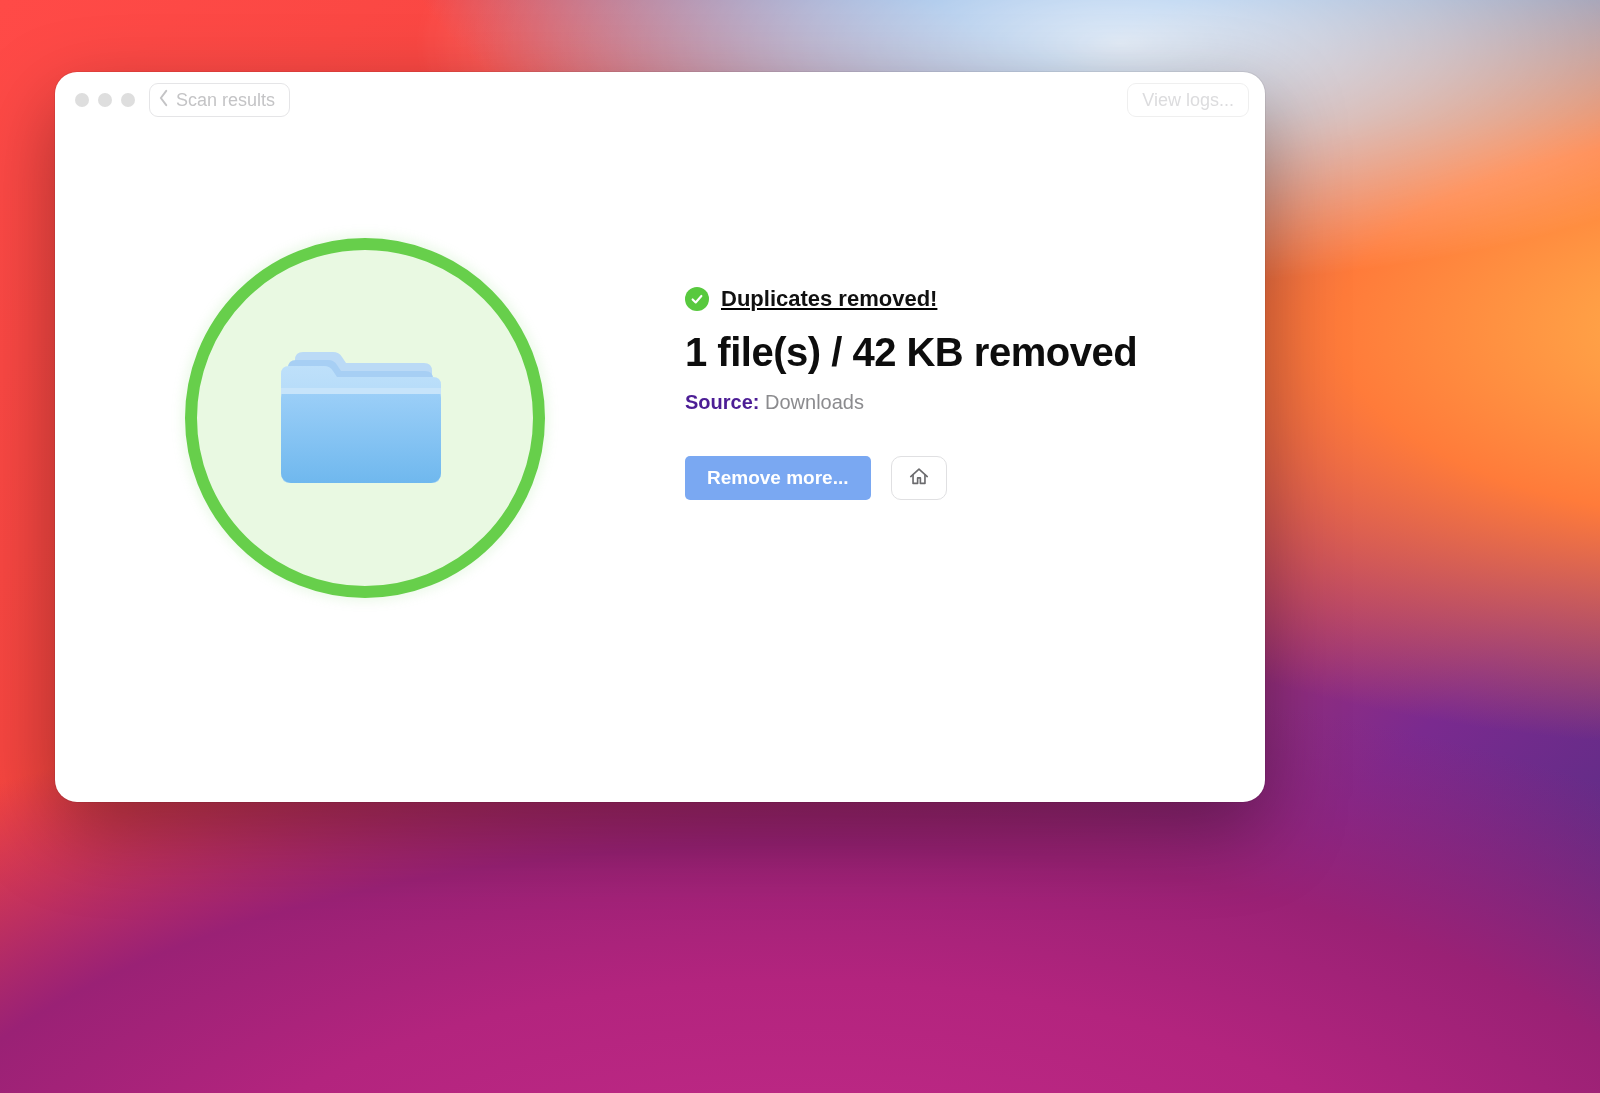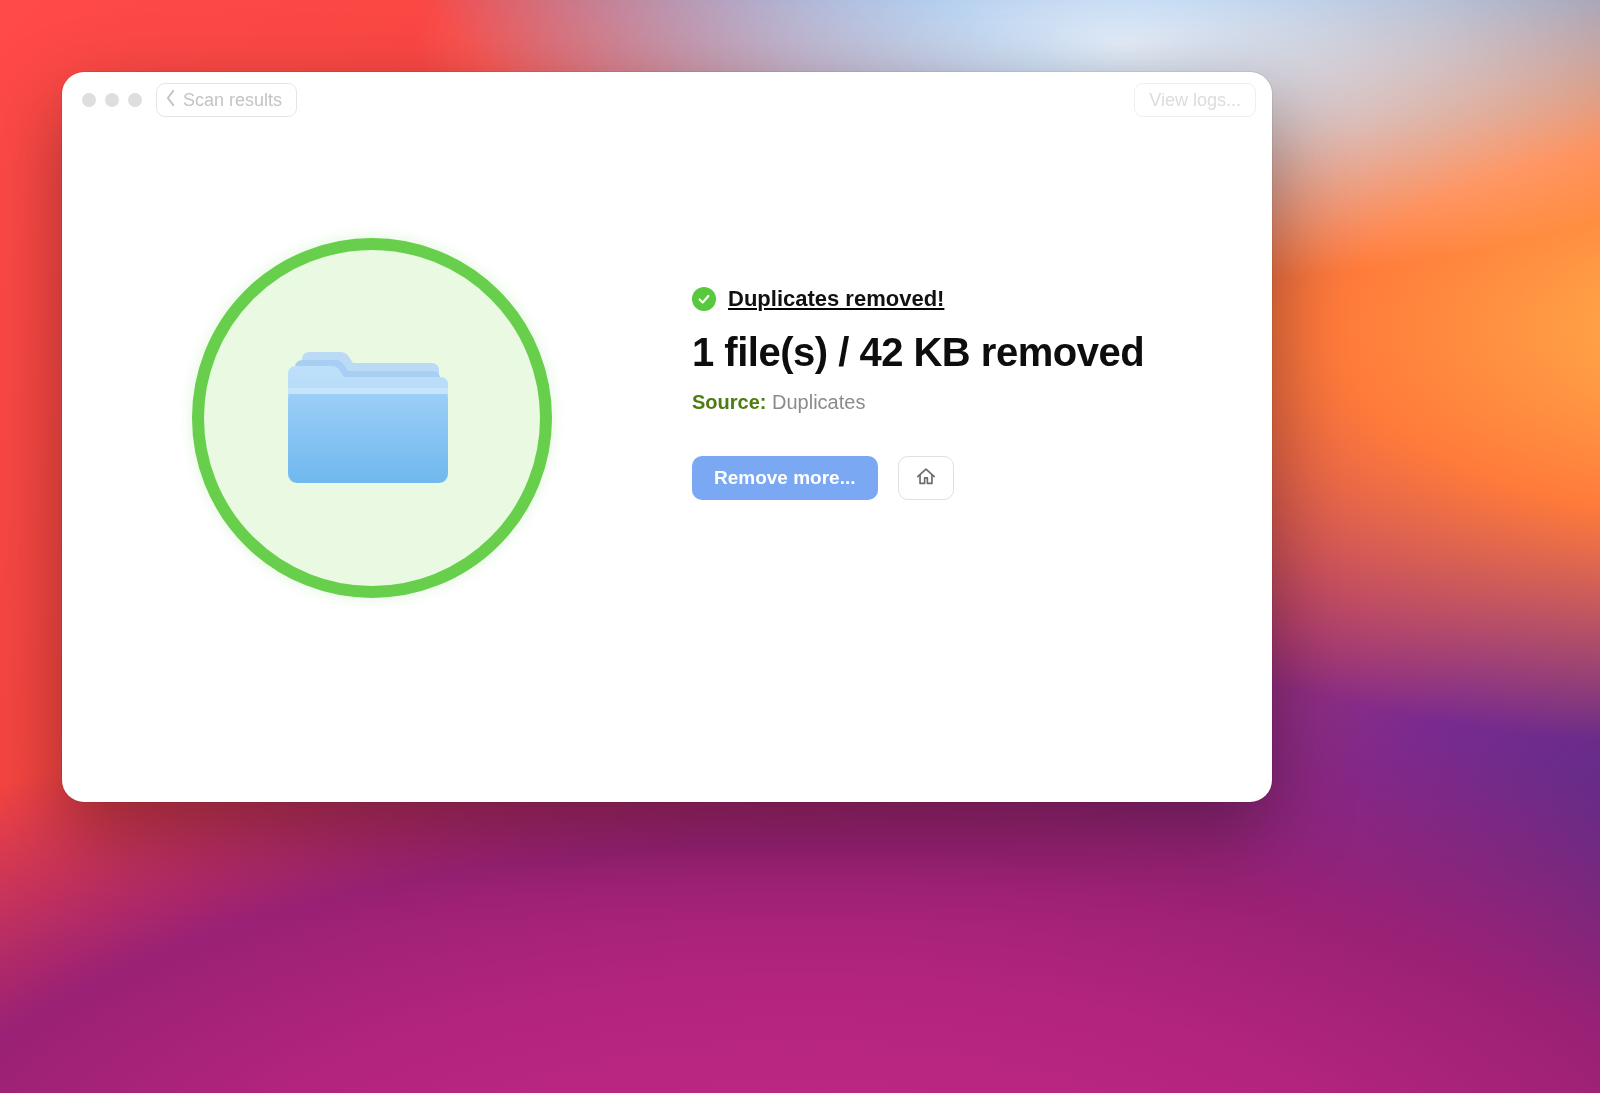--- a/index.html
+++ b/index.html
@@ -27,21 +27,21 @@
     position:absolute; inset:0;
     background:
       radial-gradient(ellipse 80% 40% at 70% 4%, #ffffff 0%, rgba(255,255,255,0.6) 25%, rgba(255,255,255,0) 55%);
     mix-blend-mode: screen;
     opacity:.85;
   }
 
   
   .window {
     position: absolute;
-    left: 62px; top: 72px;
+    left: 55px; top: 72px;
     width: 1210px; height: 730px;
     background: #ffffff;
     border-radius: 22px;
     box-shadow: 0 30px 80px rgba(0,0,0,0.35), 0 0 0 1px rgba(0,0,0,0.06);
     overflow: hidden;
   }
 
   
   .titlebar {
     height: 56px;
@@ -126,28 +126,28 @@
   .check-badge svg { width:14px; height:14px; stroke:#fff; }
   .status-text { font-size:22px; font-weight:600; color:#111; }
   .headline {
     font-size:40px; font-weight:800; color:#0d0d0d;
     margin-bottom:16px;
     letter-spacing:-0.5px;
   }
   .source-row {
     font-size:20px; margin-bottom:42px;
   }
-  .source-label { font-weight:700; color:#4d7c0f; }
+  .source-label { font-weight:700; color:#4c1d95; }
   .source-value { color:#8b8b8e; font-weight:500; }
 
   .action-row { display:flex; align-items:center; gap:20px; }
   .remove-more-btn {
     background:#7aa8f2;
     color:#fff; font-size:19px; font-weight:600;
-    border:none; border-radius:10px;
+    border:none; border-radius:5px;
     height:44px; padding:0 22px;
     cursor:pointer;
   }
   .home-btn {
     width:56px; height:44px;
     border:1px solid #e0e0e2; border-radius:10px;
     background:#fff;
     display:flex; align-items:center; justify-content:center;
     cursor:pointer;
   }
@@ -227,21 +227,21 @@
             </svg>
         </span>
         <span class="status-text">Duplicates removed!</span>
       </div>
 
       <div class="headline">1 file(s) / 42 KB removed</div>
 
       <div class="source-row">
         <span class="source-label">Source:</span>
         <span> </span>
-        <span class="source-value">Duplicates</span>
+        <span class="source-value">Downloads</span>
       </div>
 
       <div class="action-row">
         <button class="remove-more-btn">
           <span>Remove more...</span>
         </button>
         <button class="home-btn">
           <span>
             <svg viewBox="0 0 24 24" stroke-width="1.8" stroke-linecap="round" stroke-linejoin="round">
               <path d="M3 11.5 L12 3.5 L21 11.5"></path>

